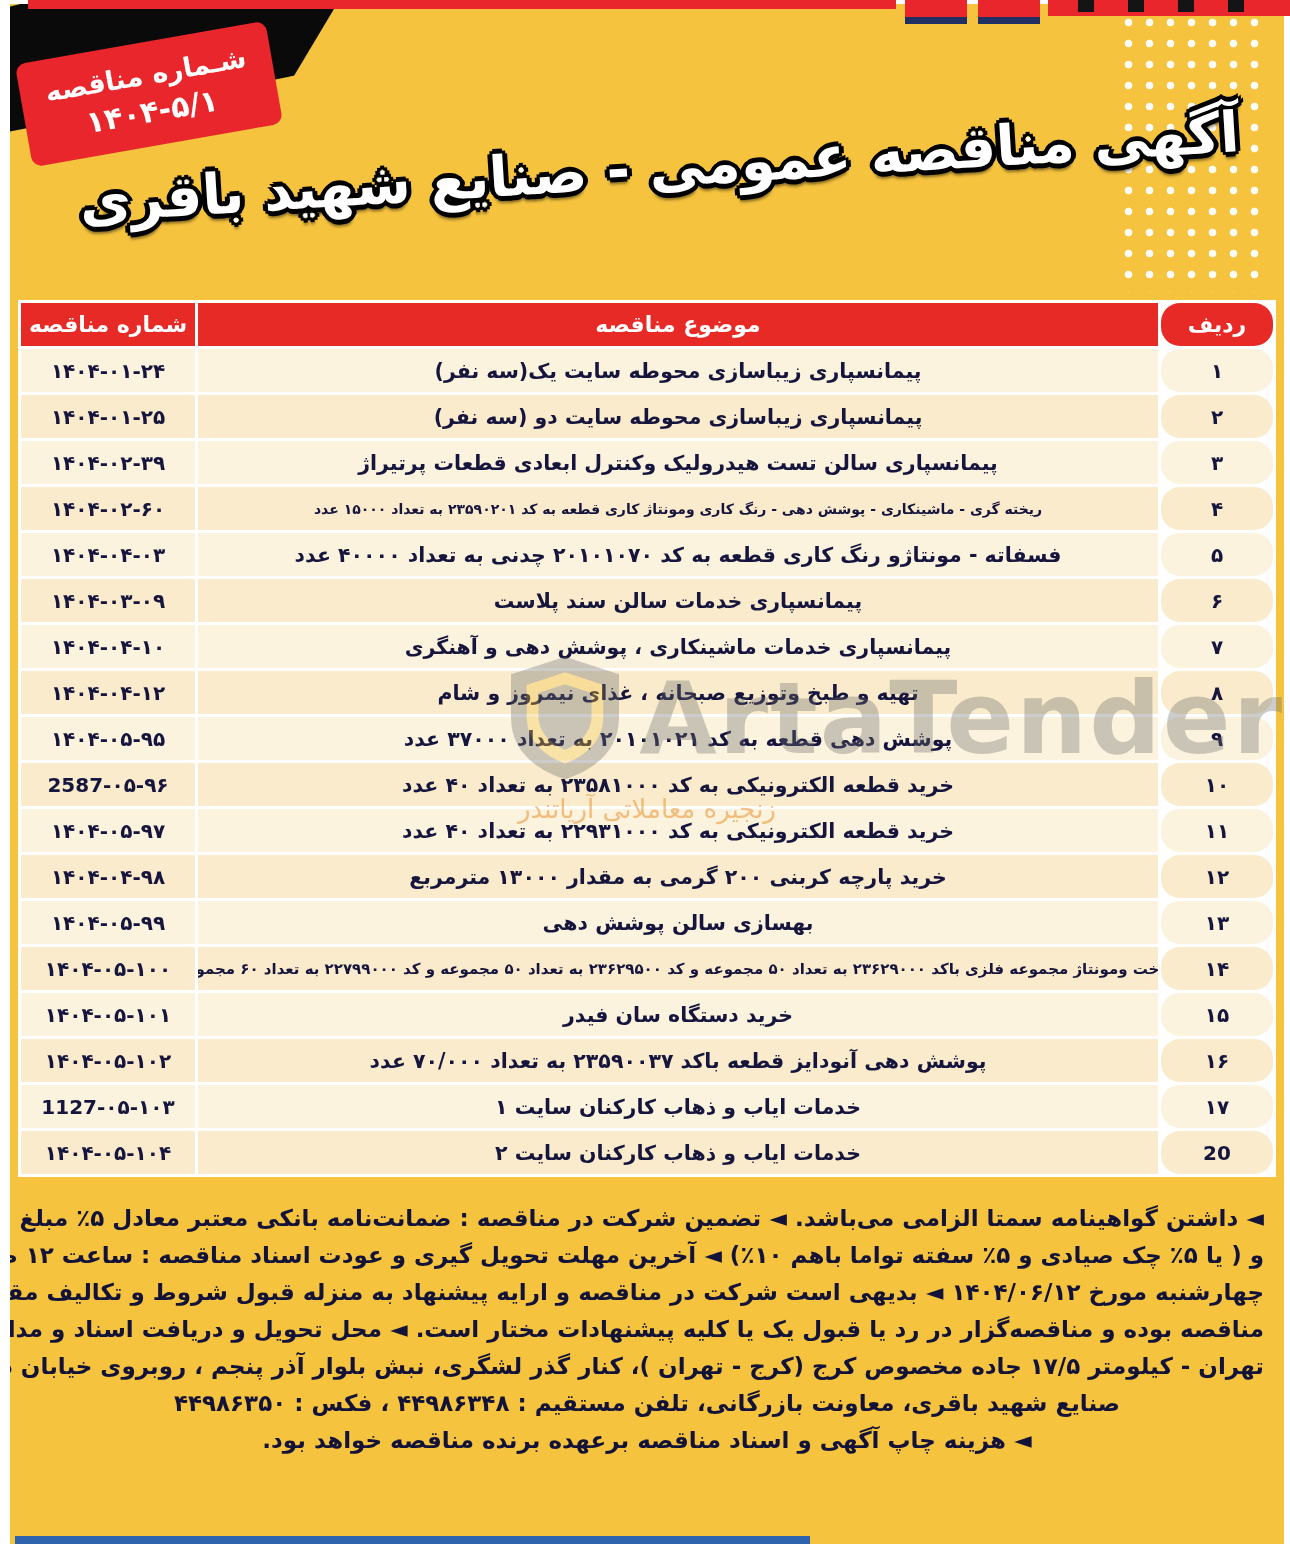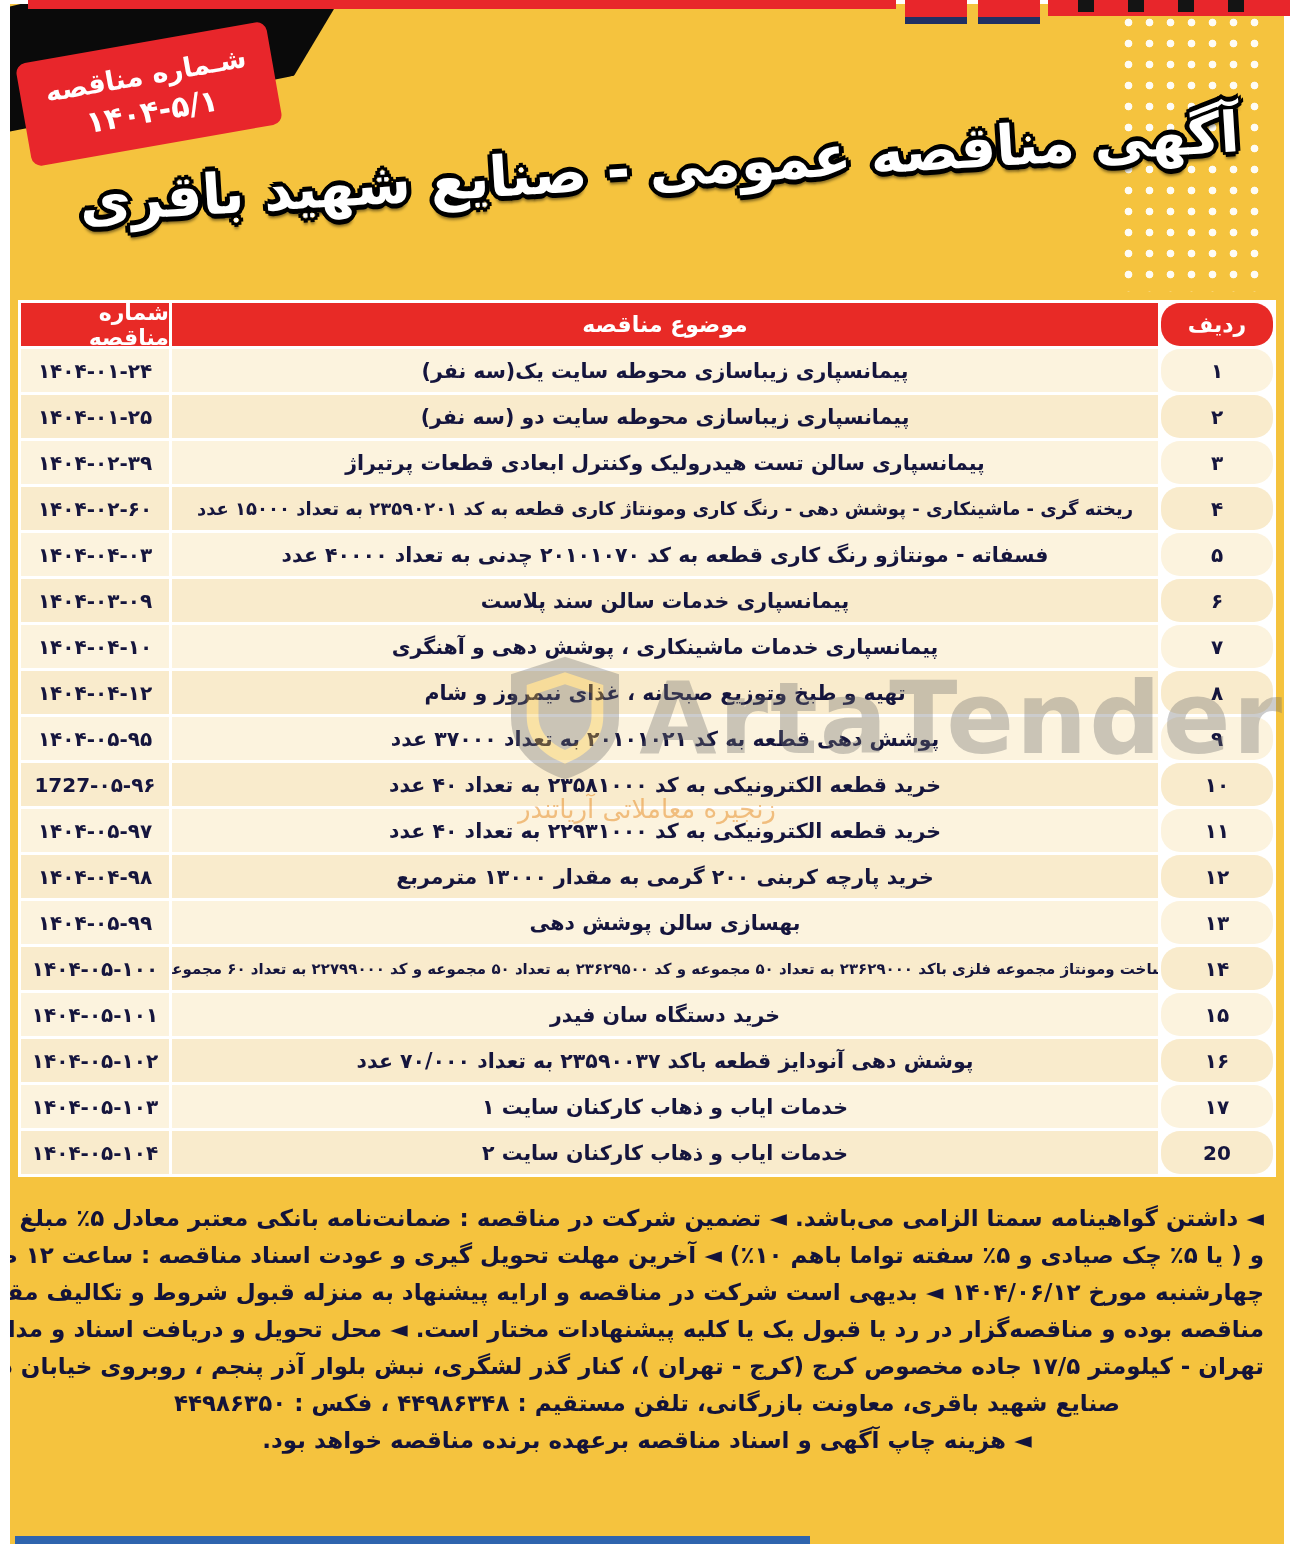--- a/index.html
+++ b/index.html
@@ -62,21 +62,21 @@
   .table {
     position: absolute; left: 8px; right: 8px; top: 296px;
     background: #ffffff; padding: 3px;
     display: flex; flex-direction: column; gap: 3px;
     direction: rtl; z-index: 1;
   }
   .trow { display: flex; gap: 3px; height: 43px; flex: none; }
   .cell { display: flex; align-items: center; justify-content: center; }
   .c-row  { width: 112px; flex: none; font-weight: bold; font-size: 20px; color: #15153d; border-radius: 19px; }
   .c-subj { flex: 1; font-weight: bold; font-size: 20.5px; color: #15153d; white-space: nowrap; overflow: hidden; }
-  .c-num  { width: 148px; flex: none; font-weight: bold; font-size: 20px; color: #15153d; }
+  .c-num  { width: 174px; flex: none; font-weight: bold; font-size: 20px; color: #15153d; }
   .thead .cell { background: #E82A26 !important; color: #fff; font-size: 22px; font-weight: bold; }
   .tbody { display: flex; flex-direction: column; gap: 3px; }
   .tbody .trow:nth-child(odd)  .cell { background: #FCF3DE; }
   .tbody .trow:nth-child(even) .cell { background: #F9EBCC; }
   
   .watermark { position: absolute; left: 0; right: 0; top: 652px; text-align: center; pointer-events: none; z-index: 5; }
   .wm-row { display: flex; align-items: center; justify-content: flex-end; gap: 20px; opacity: 0.35; }
   .wm-brand { font-size: 100px; font-weight: bold; color: #6f6f6f; letter-spacing: 2px; }
   .wm-shield { width: 108px; height: 124px; }
   .wm-sub { margin-top: 14px; font-size: 26px; font-weight: normal; color: #E8912F; opacity: 0.55; letter-spacing: 14px; direction: rtl; }
@@ -122,21 +122,21 @@
   </div>
 
   <div class="trow">
     <div class="cell c-row">۳</div>
     <div class="cell c-subj">پیمانسپاری سالن تست هیدرولیک وکنترل ابعادی قطعات پرتیراژ</div>
     <div class="cell c-num">۱۴۰۴-۰۲-۳۹</div>
   </div>
 
   <div class="trow">
     <div class="cell c-row">۴</div>
-    <div class="cell c-subj" style="font-size: 18px;">ریخته گری - ماشینکاری - پوشش دهی - رنگ کاری ومونتاژ کاری قطعه به کد ۲۳۵۹۰۲۰۱ به تعداد ۱۵۰۰۰ عدد</div>
+    <div class="cell c-subj" style="font-size: 14px;">ریخته گری - ماشینکاری - پوشش دهی - رنگ کاری ومونتاژ کاری قطعه به کد ۲۳۵۹۰۲۰۱ به تعداد ۱۵۰۰۰ عدد</div>
     <div class="cell c-num">۱۴۰۴-۰۲-۶۰</div>
   </div>
 
   <div class="trow">
     <div class="cell c-row">۵</div>
     <div class="cell c-subj">فسفاته - مونتاژو رنگ کاری قطعه به کد ۲۰۱۰۱۰۷۰ چدنی به تعداد ۴۰۰۰۰ عدد</div>
     <div class="cell c-num">۱۴۰۴-۰۴-۰۳</div>
   </div>
 
   <div class="trow">
@@ -159,21 +159,21 @@
 
   <div class="trow">
     <div class="cell c-row">۹</div>
     <div class="cell c-subj">پوشش دهی قطعه به کد ۲۰۱۰۱۰۲۱ به تعداد ۳۷۰۰۰ عدد</div>
     <div class="cell c-num">۱۴۰۴-۰۵-۹۵</div>
   </div>
 
   <div class="trow">
     <div class="cell c-row">۱۰</div>
     <div class="cell c-subj">خرید قطعه الکترونیکی به کد ۲۳۵۸۱۰۰۰ به تعداد ۴۰ عدد</div>
-    <div class="cell c-num">1727-۰۵-۹۶</div>
+    <div class="cell c-num">2587-۰۵-۹۶</div>
   </div>
 
   <div class="trow">
     <div class="cell c-row">۱۱</div>
     <div class="cell c-subj">خرید قطعه الکترونیکی به کد ۲۲۹۳۱۰۰۰ به تعداد ۴۰ عدد</div>
     <div class="cell c-num">۱۴۰۴-۰۵-۹۷</div>
   </div>
 
   <div class="trow">
     <div class="cell c-row">۱۲</div>
@@ -201,21 +201,21 @@
 
   <div class="trow">
     <div class="cell c-row">۱۶</div>
     <div class="cell c-subj">پوشش دهی آنودایز قطعه باکد ۲۳۵۹۰۰۳۷ به تعداد ۷۰/۰۰۰ عدد</div>
     <div class="cell c-num">۱۴۰۴-۰۵-۱۰۲</div>
   </div>
 
   <div class="trow">
     <div class="cell c-row">۱۷</div>
     <div class="cell c-subj">خدمات ایاب و ذهاب کارکنان سایت ۱</div>
-    <div class="cell c-num">۱۴۰۴-۰۵-۱۰۳</div>
+    <div class="cell c-num">1127-۰۵-۱۰۳</div>
   </div>
 
   <div class="trow">
     <div class="cell c-row">20</div>
     <div class="cell c-subj">خدمات ایاب و ذهاب کارکنان سایت ۲</div>
     <div class="cell c-num">۱۴۰۴-۰۵-۱۰۴</div>
   </div>
 </div>
   </div>
 

